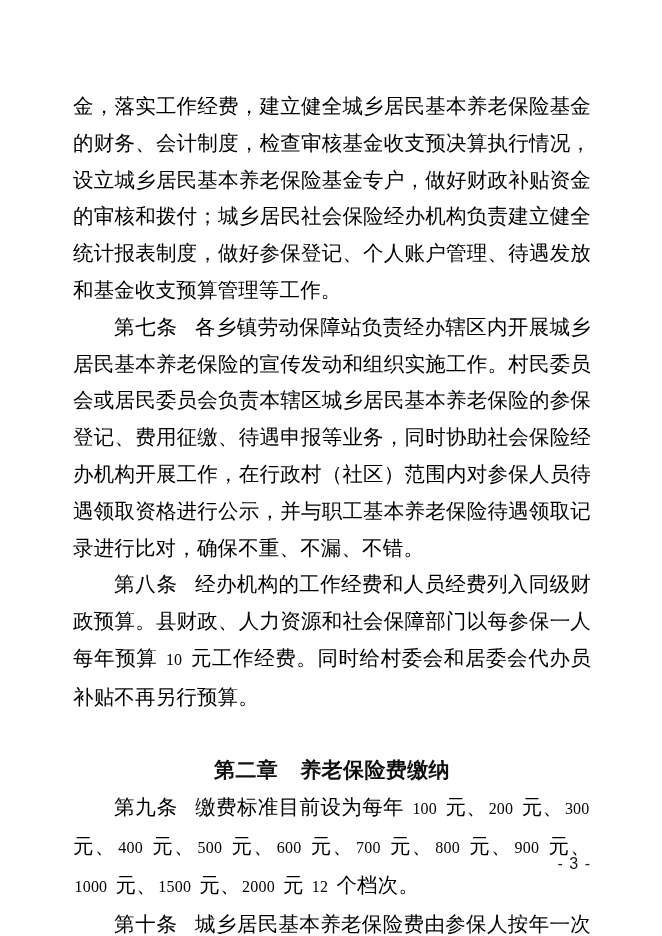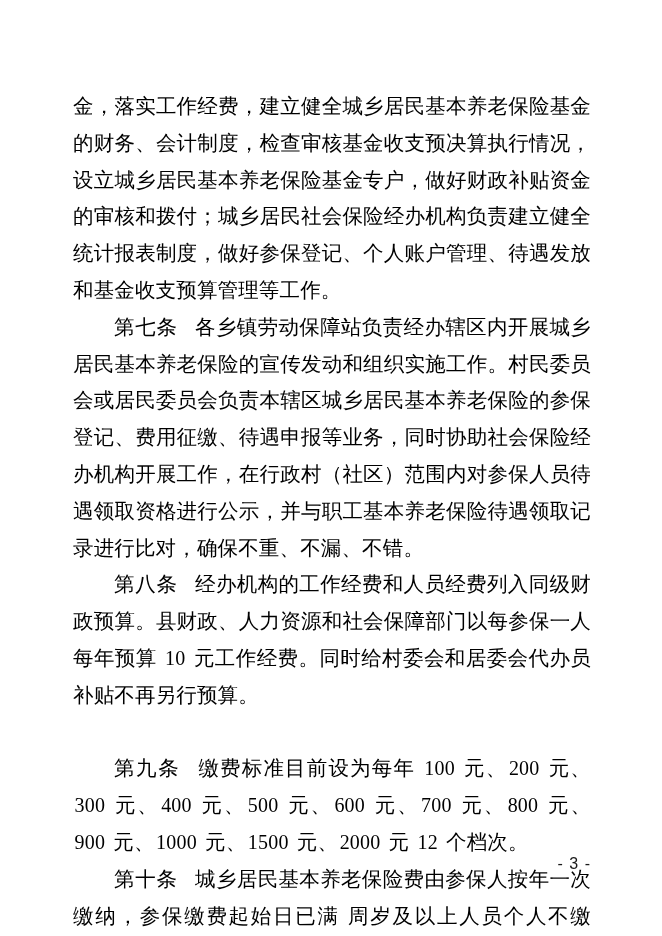--- a/index.html
+++ b/index.html
@@ -45,21 +45,21 @@
     font-weight: normal;
     letter-spacing: 0.6px;
   }
   .marker-gap {
     display: inline-block;
     width: 17px;
   }
   
   .num {
     font-family: "Liberation Serif", "DejaVu Serif", serif;
-    font-size: 20px;
+    font-size: 16px;
     padding: 0 1.5px;
     letter-spacing: 0.2px;
   }
   
   .chapter-heading {
     font-family: "Liberation Sans", "DejaVu Sans", sans-serif;
     font-size: 21px;
     font-weight: bold;
     text-align: center;
     color: #101010;
@@ -95,20 +95,21 @@
   <div class="content">
 
     <p class="para"><span>金，落实工作经费，建立健全城乡居民基本养老保险基金的财务、会计制度，检查审核基金收支预决算执行情况，设立城乡居民基本养老保险基金专户，做好财政补贴资金的审核和拨付；城乡居民社会保险经办机构负责建立健全统计报表制度，做好参保登记、个人账户管理、待遇发放和基金收支预算管理等工作。</span></p>
 
     <p class="para indent"><span class="marker">第七条</span><span class="marker-gap"></span><span>各乡镇劳动保障站负责经办辖区内开展城乡居民基本养老保险的宣传发动和组织实施工作。村民委员会或居民委员会负责本辖区城乡居民基本养老保险的参保登记、费用征缴、待遇申报等业务，同时协助社会保险经办机构开展工作，在行政村（社区）范围内对参保人员待遇领取资格进行公示，并与职工基本养老保险待遇领取记录进行比对，确保不重、不漏、不错。</span></p>
 
     <p class="para indent"><span class="marker">第八条</span><span class="marker-gap"></span><span>经办机构的工作经费和人员经费列入同级财政预算。县财政、人力资源和社会保障部门以每参保一人每年预算 <span class="num">10</span> 元工作经费。同时给村委会和居委会代办员补贴不再另行预算。</span></p>
 
     <div class="blank-line"></div>
 
+    <p class="chapter-heading"><span>第二章</span><span class="chapter-gap"></span><span>养老保险费缴纳</span></p>
 
     <p class="para indent"><span class="marker">第九条</span><span class="marker-gap"></span><span>缴费标准目前设为每年 <span class="num">100</span> 元、<span class="num">200</span> 元、<span class="num">300</span> 元、<span class="num">400</span> 元、<span class="num">500</span> 元、<span class="num">600</span> 元、<span class="num">700</span> 元、<span class="num">800</span> 元、<span class="num">900</span> 元、<span class="num">1000</span> 元、<span class="num">1500</span> 元、<span class="num">2000</span> 元 <span class="num">12</span> 个档次。</span></p>
 
     <p class="para indent"><span class="marker">第十条</span><span class="marker-gap"></span><span>城乡居民基本养老保险费由参保人按年一次缴纳，参保缴费起始日已满  周岁及以上人员个人不缴费，办理参保登记手续后，可享受基础养老金待遇。</span></p>
 
   </div>
 
   <div class="page-number">- 3 -</div>
 
 </div>

